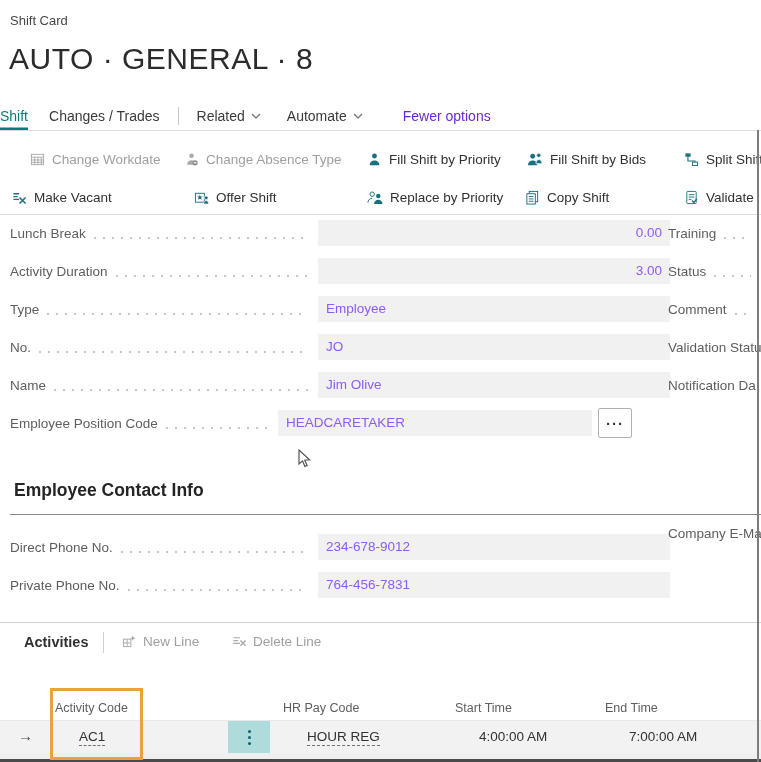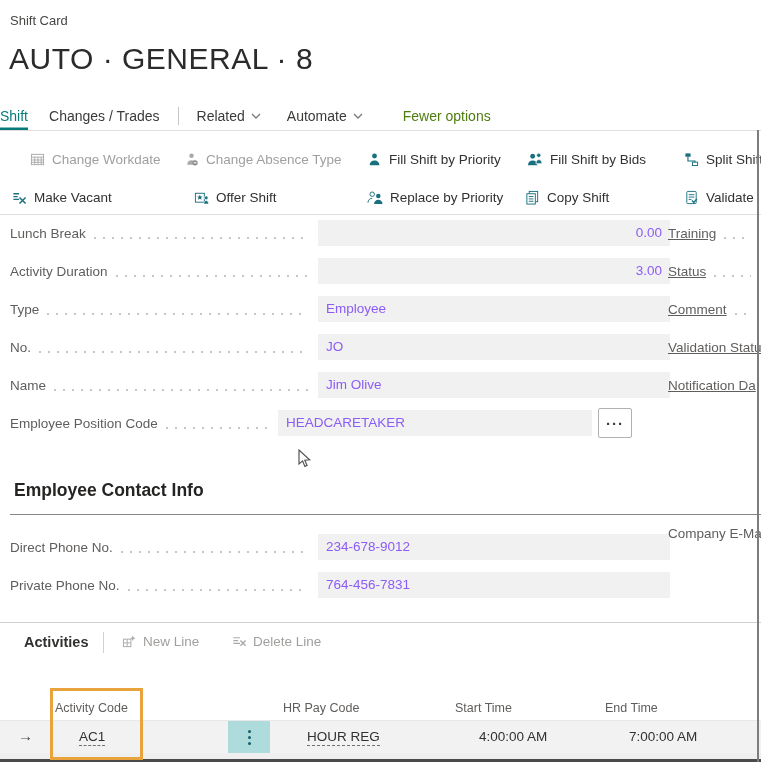--- a/index.html
+++ b/index.html
@@ -8,21 +8,21 @@
 
   
   .caption{position:absolute;top:13px;left:10px;font-size:13px;color:#484644;}
   .title{position:absolute;top:42px;left:9px;font-size:30px;font-weight:300;color:#2b2b2b;letter-spacing:.5px;}
 
   
   .tabbar{position:absolute;top:102px;left:0;right:0;height:29px;display:flex;align-items:stretch;
           border-bottom:1px solid #e1dfdd;box-sizing:border-box;}
   .tab{display:flex;align-items:center;gap:6px;font-size:14px;color:#3b3a39;cursor:pointer;}
   .tab.active{color:#077b7b;box-shadow:inset 0 -2.5px 0 #077b7b;}
-  .tab.fewer{color:#4d7c0f;}
+  .tab.fewer{color:#6d28d9;}
   .tabdiv{width:1px;background:#c8c6c4;margin:5px 0;}
   .mr21{margin-right:21px}.mr18{margin-right:18px}.mr26{margin-right:26px}.mr40{margin-right:40px}
 
   
   .toolbar{position:absolute;top:131px;left:0;right:0;height:84px;border-bottom:1px solid #e1dfdd;box-sizing:border-box;}
   .act{position:absolute;display:flex;align-items:center;gap:7px;height:22px;font-size:13.5px;color:#323130;cursor:pointer;white-space:nowrap;}
   .act.disabled{color:#a19f9d;cursor:default;}
   .act svg{flex:0 0 auto;}
 
   
@@ -34,21 +34,21 @@
           background:repeating-linear-gradient(90deg,#c8c6c4 0 2px,transparent 2px 9px);}
   .fbox{width:352px;height:26px;line-height:26px;background:#f2f1f1;padding:0 8px;box-sizing:border-box;
         font-size:13.5px;color:#8b5cf6;white-space:nowrap;overflow:hidden;}
   .fbox.right{text-align:right;}
   .fbox.short{width:314px;}
   .assist{width:34px;height:30px;margin-left:6px;background:#fff;border:1px solid #b3b0ad;border-radius:2px;
           display:flex;align-items:center;justify-content:center;font-size:15px;font-weight:bold;color:#3b3a39;
           letter-spacing:1px;cursor:pointer;box-sizing:border-box;}
   .rightcol{position:absolute;top:214px;left:668px;width:93px;overflow:hidden;}
   .rrow{display:flex;align-items:center;height:38px;}
-  .rrow .flabel{overflow:hidden;text-decoration:underline;}
+  .rrow .flabel{overflow:hidden;}
   .rightcol .leader{min-width:0;}
 
   
   .contact{position:absolute;top:470px;left:0;right:0;}
   .h2wrap{margin-left:10px;padding:6px 0 9px 0;border-bottom:1px solid #8a8886;}
   .h2wrap h2{margin:4px;font-size:17.5px;font-weight:bold;color:#252423;}
   .crows{margin-top:13px;}
   .contact .rlabel{position:absolute;left:668px;top:56px;font-size:13.5px;color:#605e5c;white-space:nowrap;}
 
   

